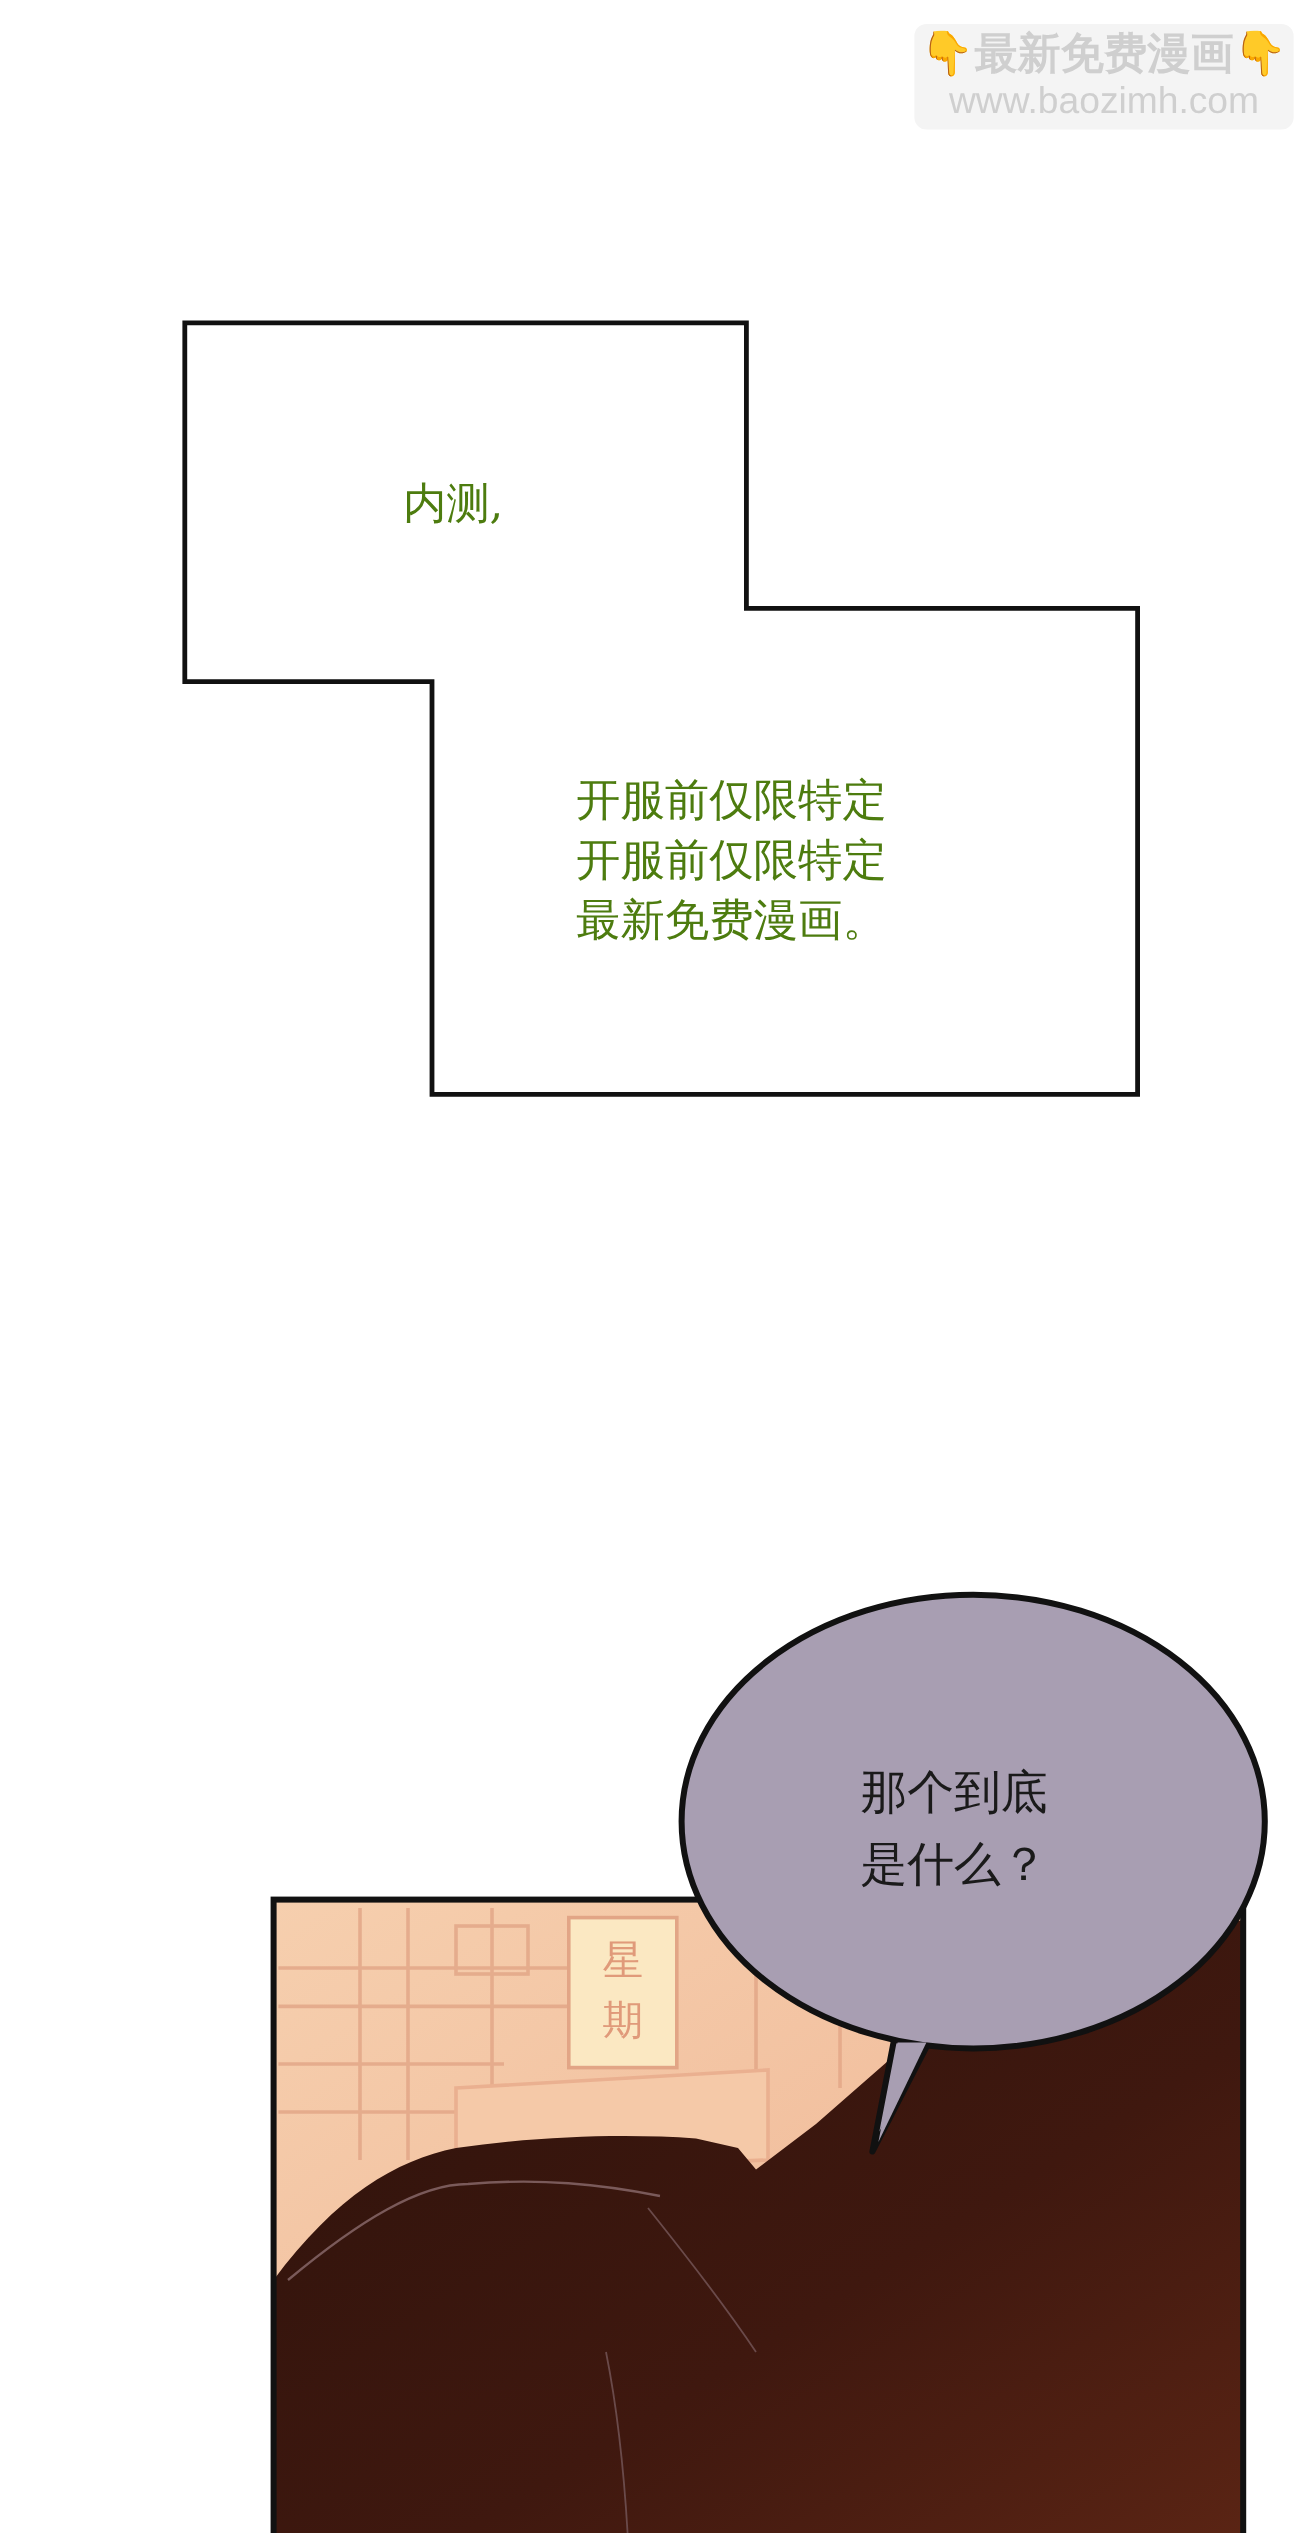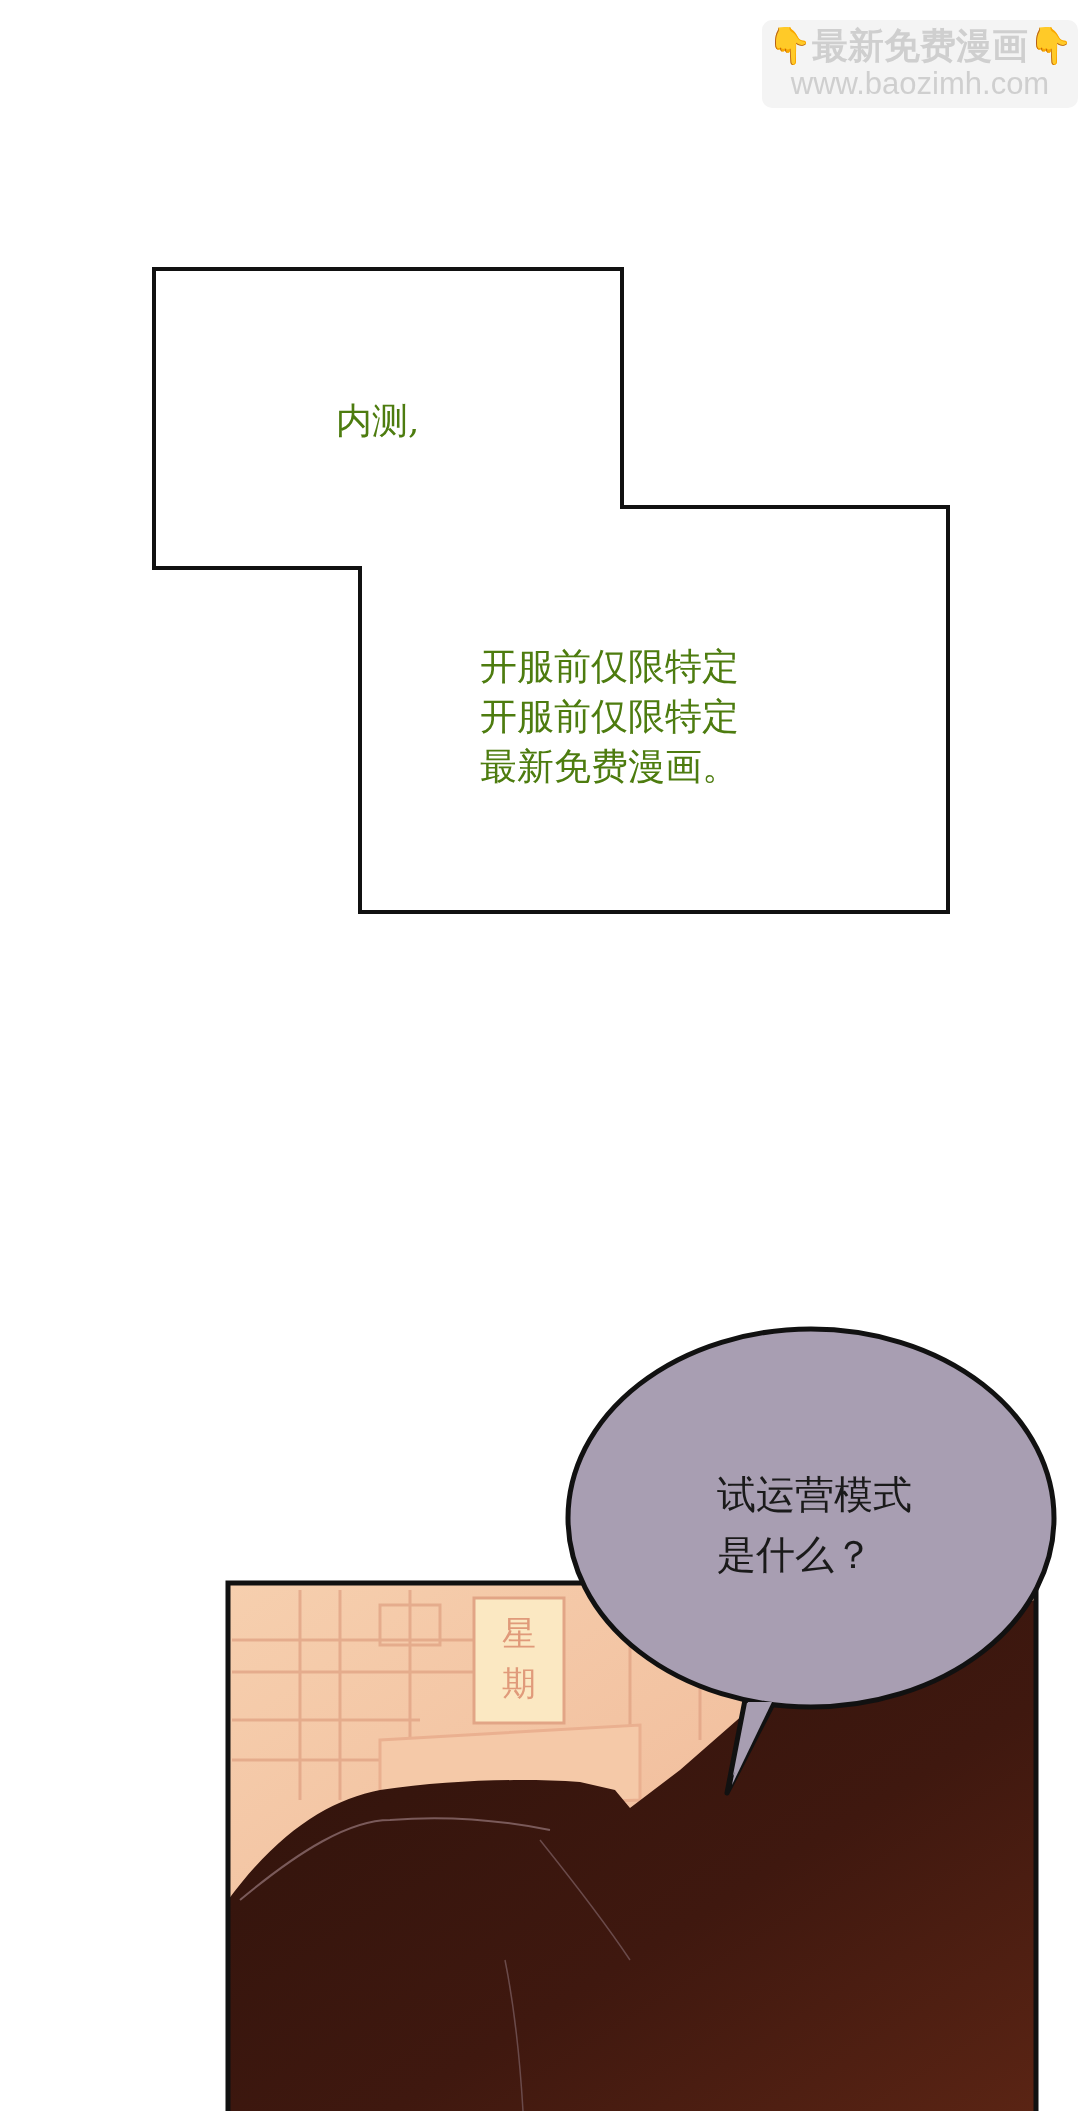--- a/index.html
+++ b/index.html
@@ -76,15 +76,15 @@
 </svg>
 
 <div class="caption cap1">内测,</div>
 <div class="caption cap2">
   <div>开服前仅限特定</div>
   <div>开服前仅限特定</div>
   <div>最新免费漫画。</div>
 </div>
 
 <div class="bubble-text">
-  <div>试运营模式</div>
+  <div>那个到底</div>
   <div>是什么？</div>
 </div>
 
 </body></html>

